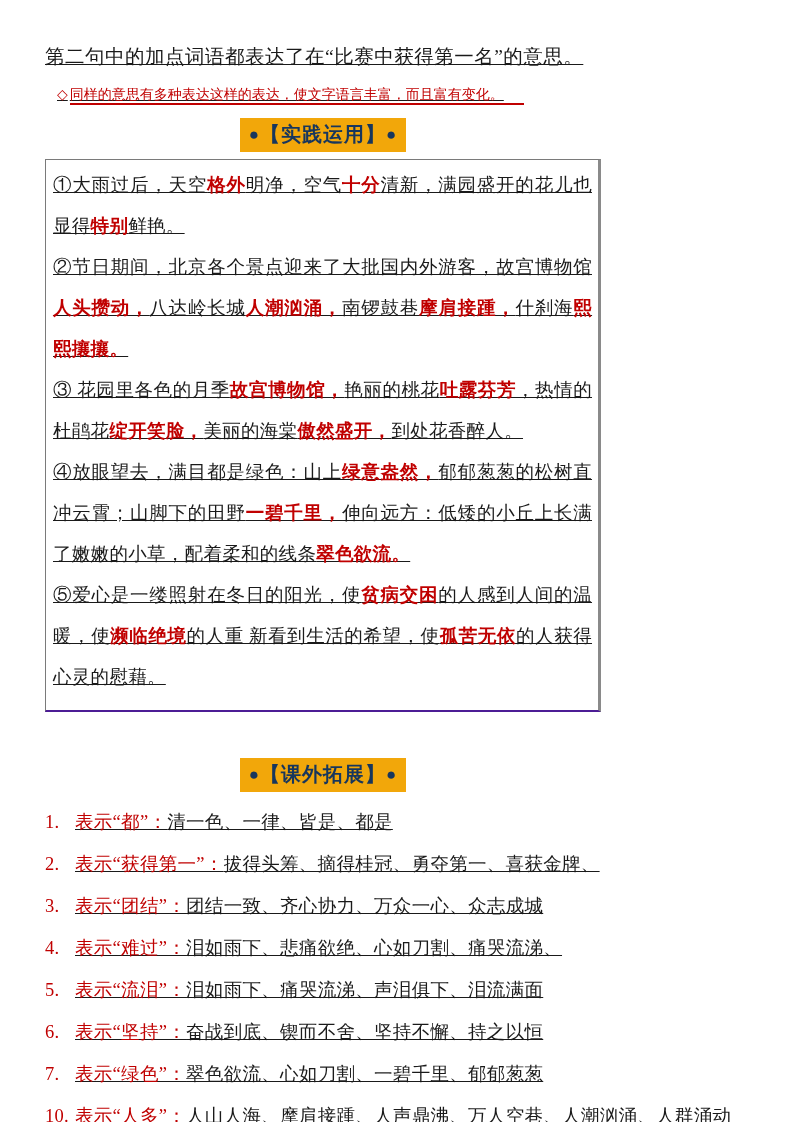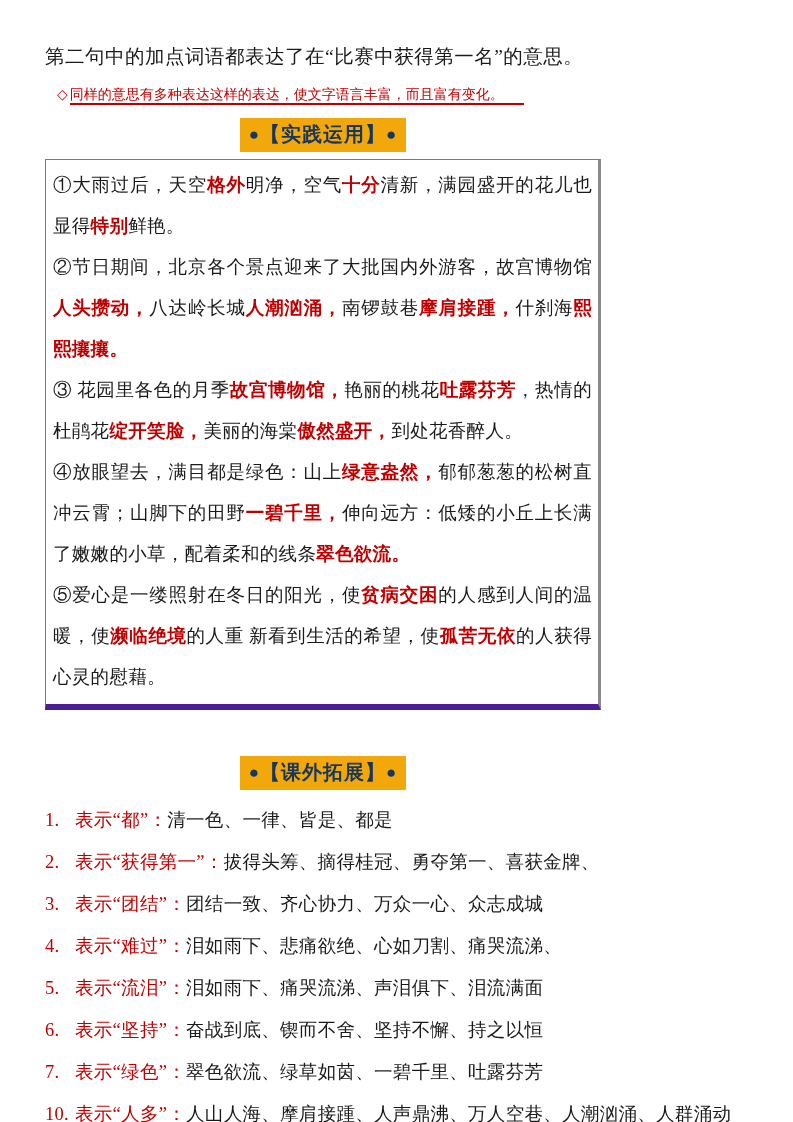--- a/index.html
+++ b/index.html
@@ -14,20 +14,21 @@
   body{
     width:793px;height:1122px;
     font-family:"Liberation Serif","DejaVu Serif",serif;
     color:var(--ink);
     position:relative;
     overflow:hidden;
   }
   .page{
     width:646px;height:1122px;
     padding:44px 45px 0 45px;
+    text-decoration:underline;
   }
   .intro{
     font-size:19.5px;
     line-height:26px;
     letter-spacing:0.5px;
   }
   .note{
     margin-top:11px;
     padding-left:12px;
     font-size:14px;
@@ -56,22 +57,22 @@
   }
   .badge .dot{
     color:var(--navy);
     font-size:17px;
     vertical-align:1px;
   }
   .practice-box{
     margin-top:7px;
     border:1px solid var(--border-gray);
     border-right:3px solid #8a8a8a;
-    border-bottom:6px solid #4c1d95;
-    padding:5px 6px 6px 7px;
+    border-bottom:2px solid #4c1d95;
+    padding:5px 6px 12px 7px;
   }
   .sentence{
     font-size:18.5px;
     line-height:41px;
     text-align:justify;
     letter-spacing:0.3px;
   }
   .sentence .hl{
     color:var(--red);
     font-weight:bold;
@@ -136,19 +137,19 @@
     </span>
   </div>
 
   <ul class="ext-list" id="ext-list">
       <li class="ext-item"><span class="num">1.</span><span class="label">表示“都”：</span><span class="words">清一色、一律、皆是、都是</span></li>
       <li class="ext-item"><span class="num">2.</span><span class="label">表示“获得第一”：</span><span class="words">拔得头筹、摘得桂冠、勇夺第一、喜获金牌、</span></li>
       <li class="ext-item"><span class="num">3.</span><span class="label">表示“团结”：</span><span class="words">团结一致、齐心协力、万众一心、众志成城</span></li>
       <li class="ext-item"><span class="num">4.</span><span class="label">表示“难过”：</span><span class="words">泪如雨下、悲痛欲绝、心如刀割、痛哭流涕、</span></li>
       <li class="ext-item"><span class="num">5.</span><span class="label">表示“流泪”：</span><span class="words">泪如雨下、痛哭流涕、声泪俱下、泪流满面</span></li>
       <li class="ext-item"><span class="num">6.</span><span class="label">表示“坚持”：</span><span class="words">奋战到底、锲而不舍、坚持不懈、持之以恒</span></li>
-      <li class="ext-item"><span class="num">7.</span><span class="label">表示“绿色”：</span><span class="words">翠色欲流、绿草如茵、一碧千里、吐露芬芳</span></li>
+      <li class="ext-item"><span class="num">7.</span><span class="label">表示“绿色”：</span><span class="words">翠色欲流、心如刀割、一碧千里、郁郁葱葱</span></li>
       <li class="ext-item"><span class="num">10.</span><span class="label">表示“人多”：</span><span class="words">人山人海、摩肩接踵、人声鼎沸、万人空巷、人潮汹涌、人群涌动</span></li>
     </ul>
 
   <div class="page-number">2</div>
 
 </div>
 
 </body></html>

